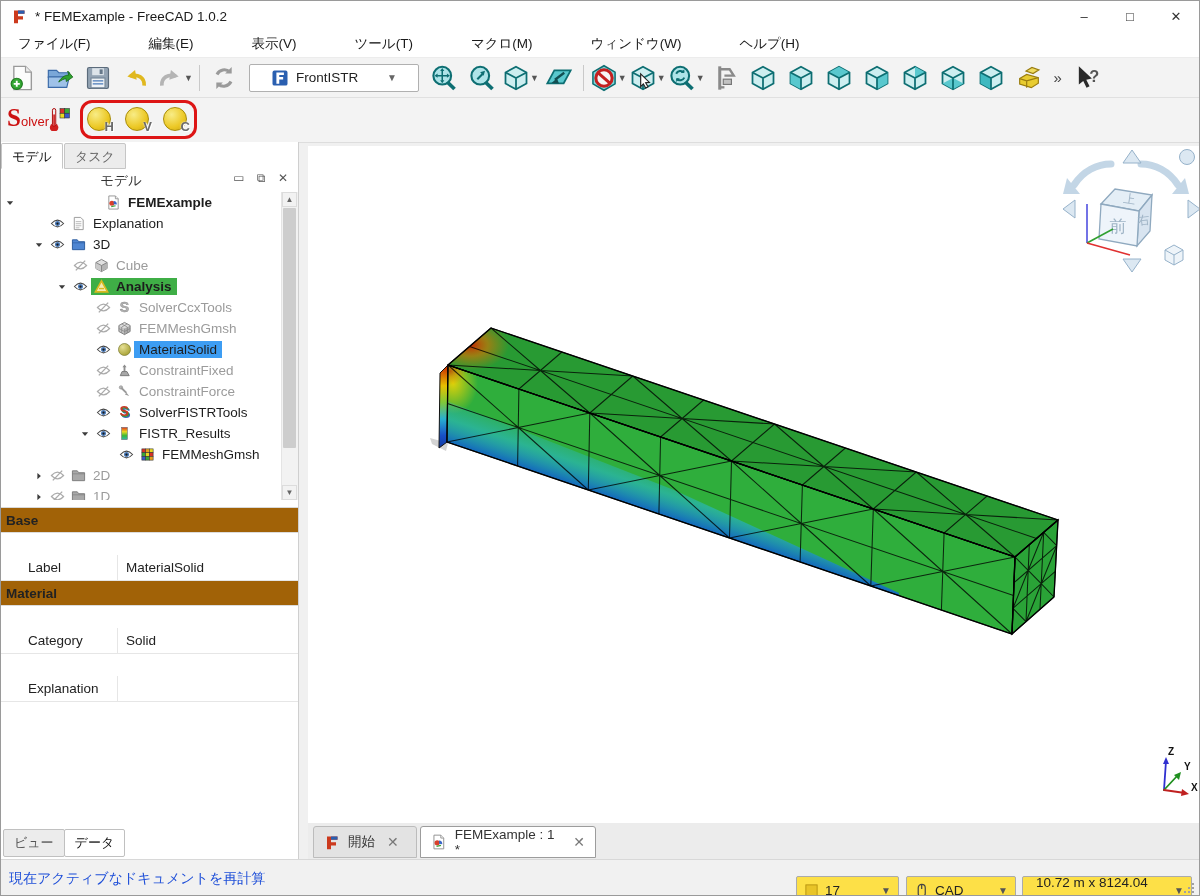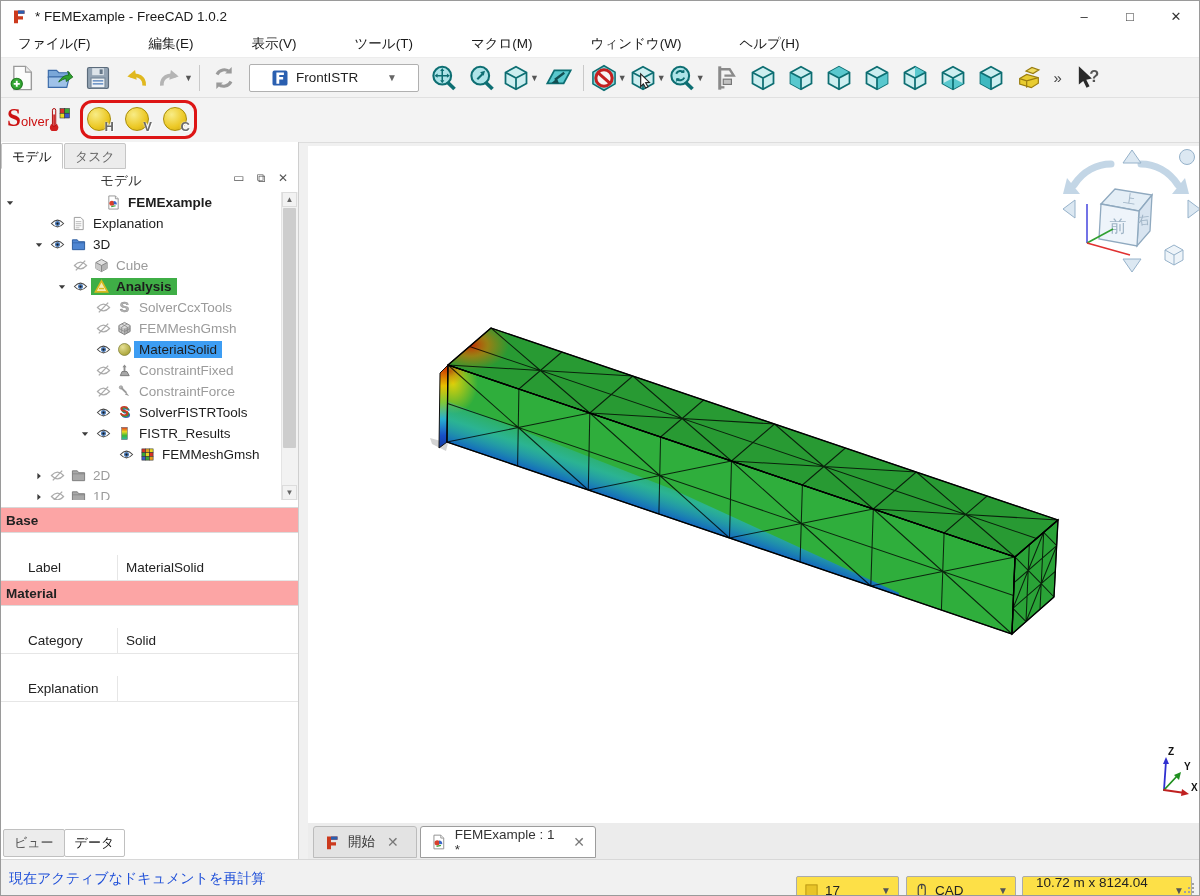--- a/index.html
+++ b/index.html
@@ -57,21 +57,21 @@
   .lbl-gray{color:#9b9b9b;}
   .lbl-bold{font-weight:bold;}
   .hl-green{background:#3fae46;}
   .hl-blue{background:#3d9df3;}
 
   .scrollbar{position:absolute;right:0px;top:50px;width:16px;height:308px;background:#f2f2f2;border-left:1px solid #e4e4e4;}
   .sb-btn{position:absolute;left:0;width:15px;height:15px;display:flex;align-items:center;justify-content:center;font-size:8px;color:#666;background:#f2f2f2;border:1px solid #dcdcdc;box-sizing:border-box;}
   .sb-thumb{position:absolute;left:1px;width:13px;background:#cdcdcd;border-radius:1px;}
 
   .props{position:absolute;top:365px;left:0;width:297px;font-size:13.5px;color:#222;border-top:1px solid #d8d8d8;}
-  .prop-group{height:24px;background:#fca5a5;border-bottom:1px solid #dcdcdc;font-weight:bold;display:flex;align-items:center;padding-left:5px;}
+  .prop-group{height:24px;background:#a16207;border-bottom:1px solid #dcdcdc;font-weight:bold;display:flex;align-items:center;padding-left:5px;}
   .prop-row{height:25px;display:flex;border-bottom:1px solid #e6e6e6;margin-top:22px;}
   .prop-label{width:117px;padding-left:27px;border-right:1px solid #e6e6e6;display:flex;align-items:center;box-sizing:border-box;}
   .prop-value{flex:1;padding-left:8px;display:flex;align-items:center;}
 
   .bottom-tabs{position:absolute;bottom:2px;left:2px;display:flex;align-items:flex-end;z-index:2;}
   .btab{padding:4px 10px;font-size:13px;border:1px solid #c0c0c0;background:#ececec;color:#555;border-radius:2px;}
   .btab.active{background:#fff;color:#111;margin-left:-1px;position:relative;z-index:2;}
 
   
   .viewport{position:absolute;left:307px;top:145px;width:892px;height:677px;background:#fff;}

